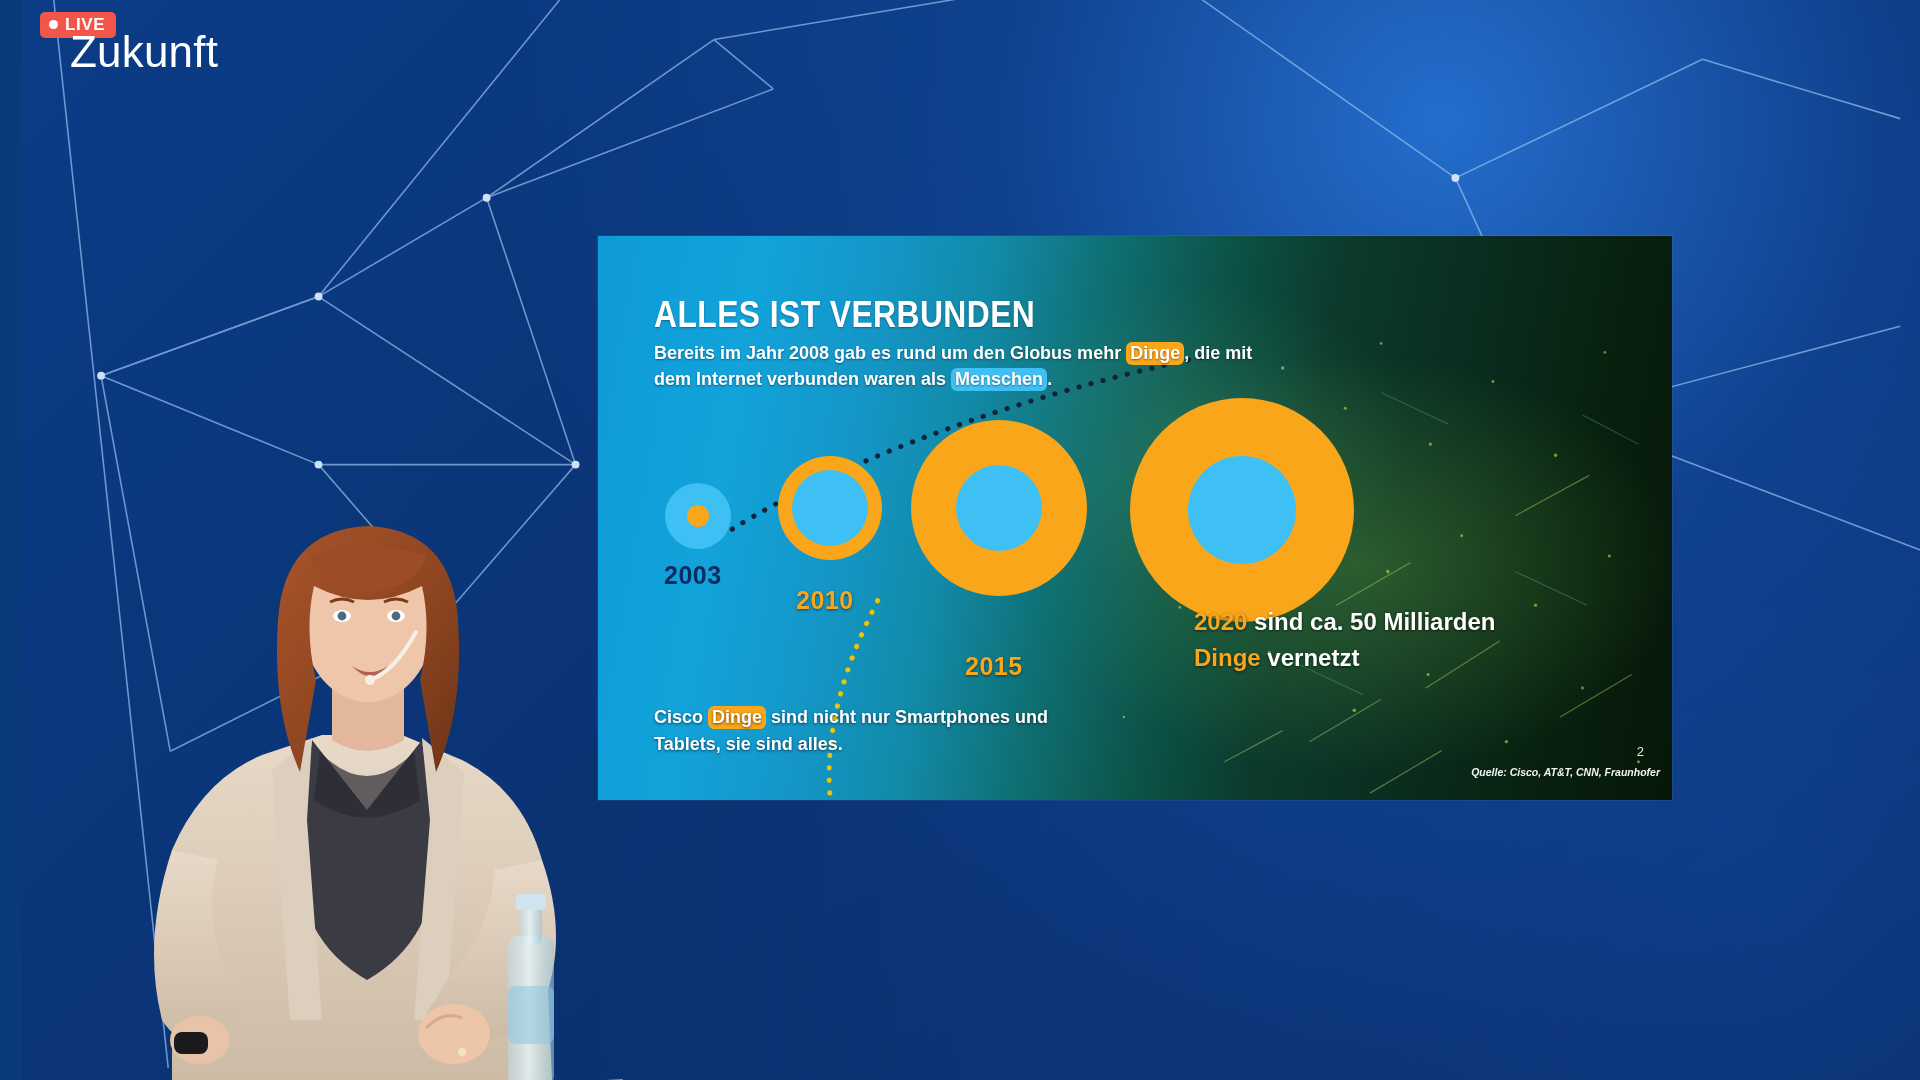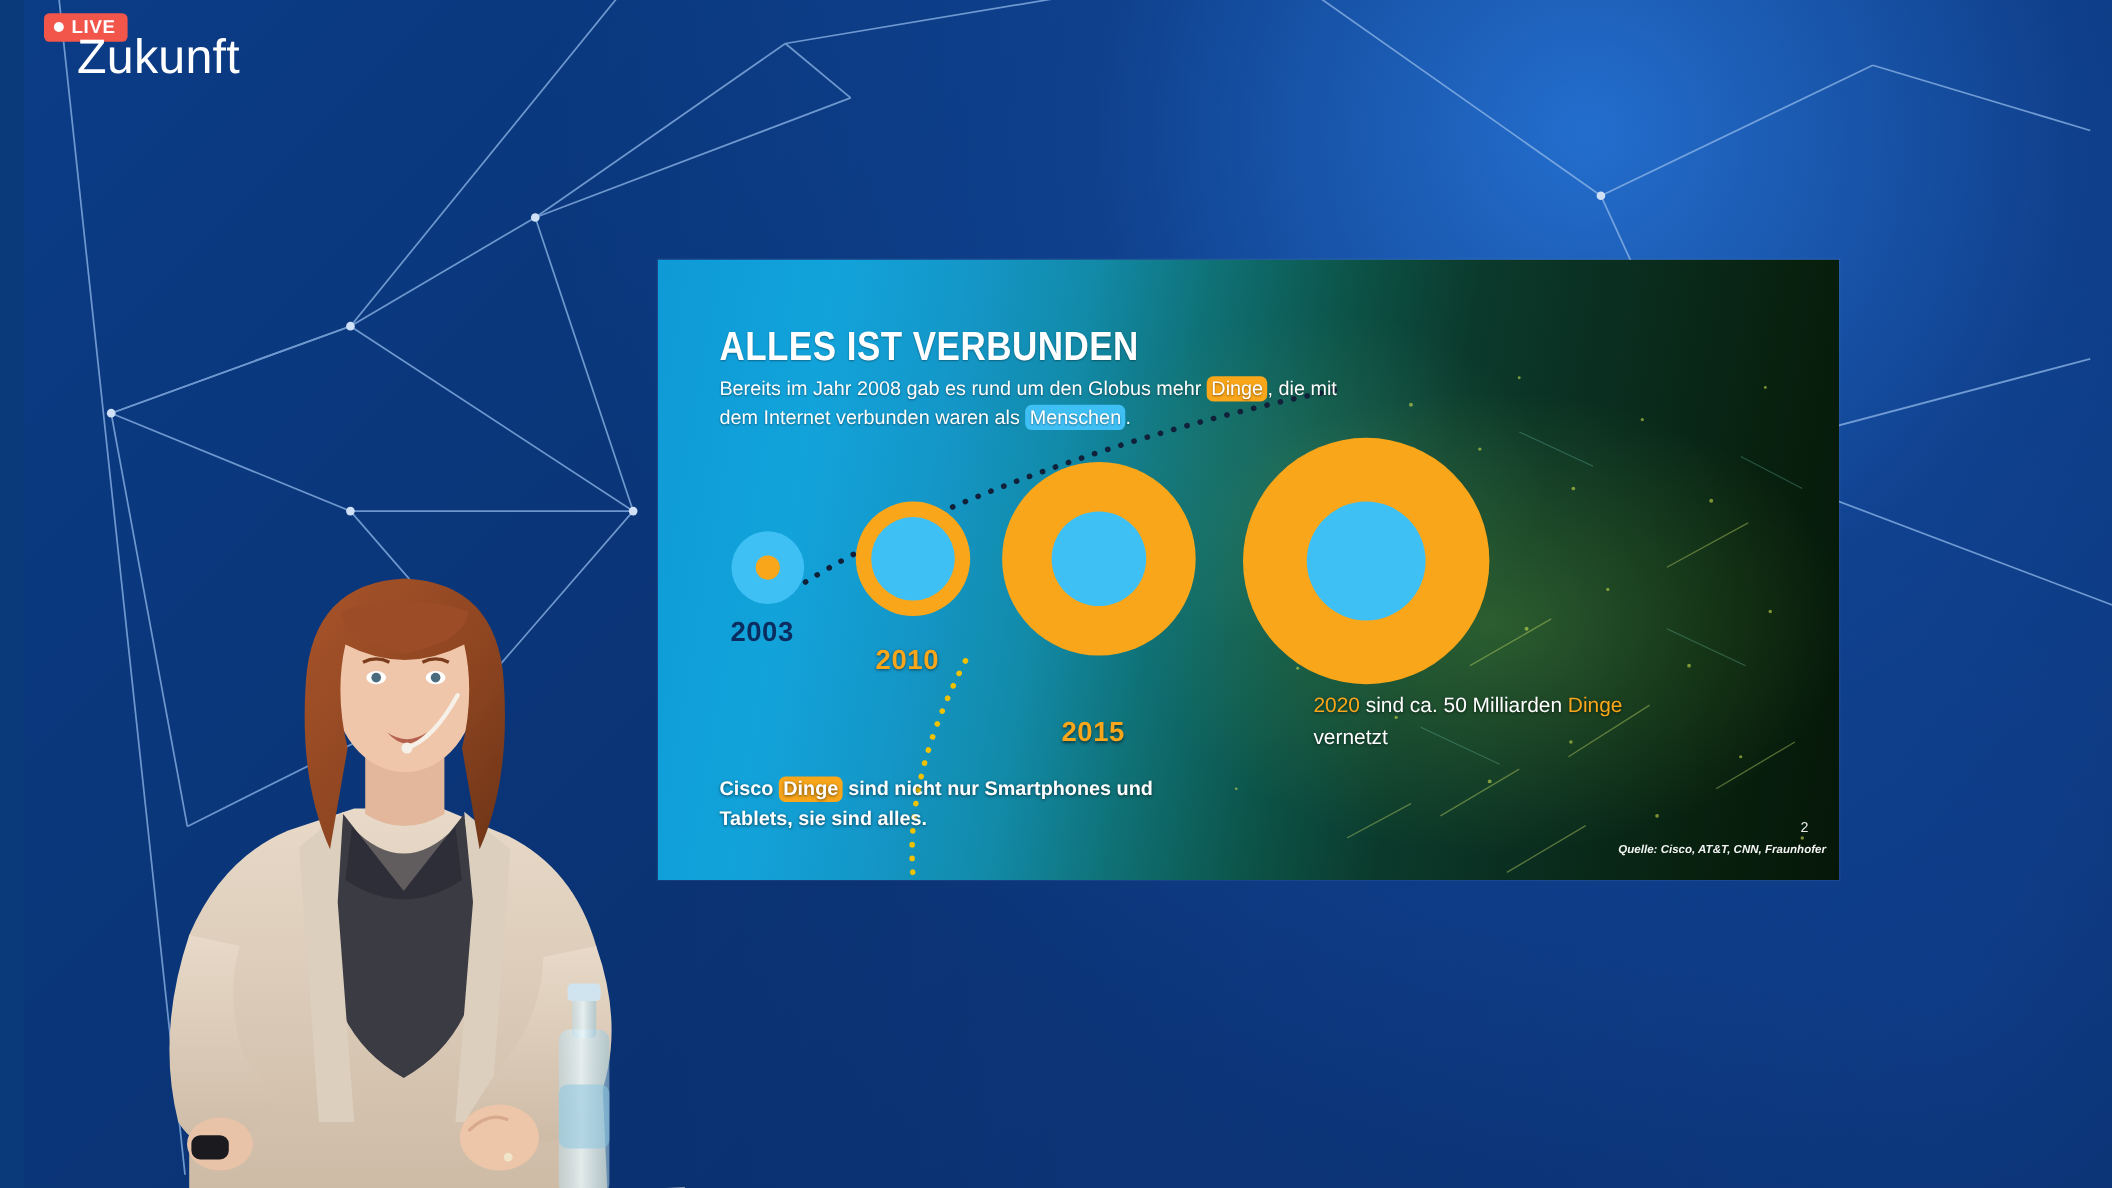--- a/index.html
+++ b/index.html
@@ -70,42 +70,42 @@
   #sl-title {
     position:absolute; left:56px; top:58px;
     color:#ffffff; font-size:37px; font-weight:bold;
     letter-spacing:0.5px;
     transform:scaleX(0.86); transform-origin:left center;
     text-shadow:0 1px 2px rgba(0,0,0,0.35);
     white-space:nowrap;
   }
   #sl-sub {
     position:absolute; left:56px; top:104px; width:600px;
-    color:#ffffff; font-size:18px; font-weight:normal; line-height:1.45;
+    color:#ffffff; font-size:18px; font-weight:bold; line-height:1.45;
     text-shadow:0 1px 2px rgba(0,0,0,0.45);
   }
   .hl-orange {
     background:#f9a61a; color:#ffffff;
     border-radius:6px; padding:1px 4px 2px 4px;
   }
   .hl-blue {
     background:#3fc0f5; color:#ffffff;
     border-radius:6px; padding:1px 4px 2px 4px;
   }
 
   
   .ring { position:absolute; border-radius:50%; }
   .core { position:absolute; border-radius:50%; background:#3fc0f5; }
   .dotc { position:absolute; border-radius:50%; background:#f9a61a; }
 
   .ylab { position:absolute; font-size:25px; font-weight:bold; letter-spacing:0.5px; }
 
   #sl-right {
-    position:absolute; left:596px; top:392px; width:330px;
-    color:#ffffff; font-size:19px; font-weight:normal; line-height:1.5;
+    position:absolute; left:596px; top:368px; width:330px;
+    color:#ffffff; font-size:24px; font-weight:bold; line-height:1.5;
     text-shadow:0 1px 3px rgba(0,0,0,0.6);
   }
   #sl-right .yr { color:#f9a61a; }
   #sl-right .dg { color:#f9a61a; }
 
   #sl-bottom {
     position:absolute; left:56px; top:468px; width:460px;
     color:#ffffff; font-size:18px; font-weight:bold; line-height:1.5;
     text-shadow:0 1px 3px rgba(0,0,0,0.6);
   }

